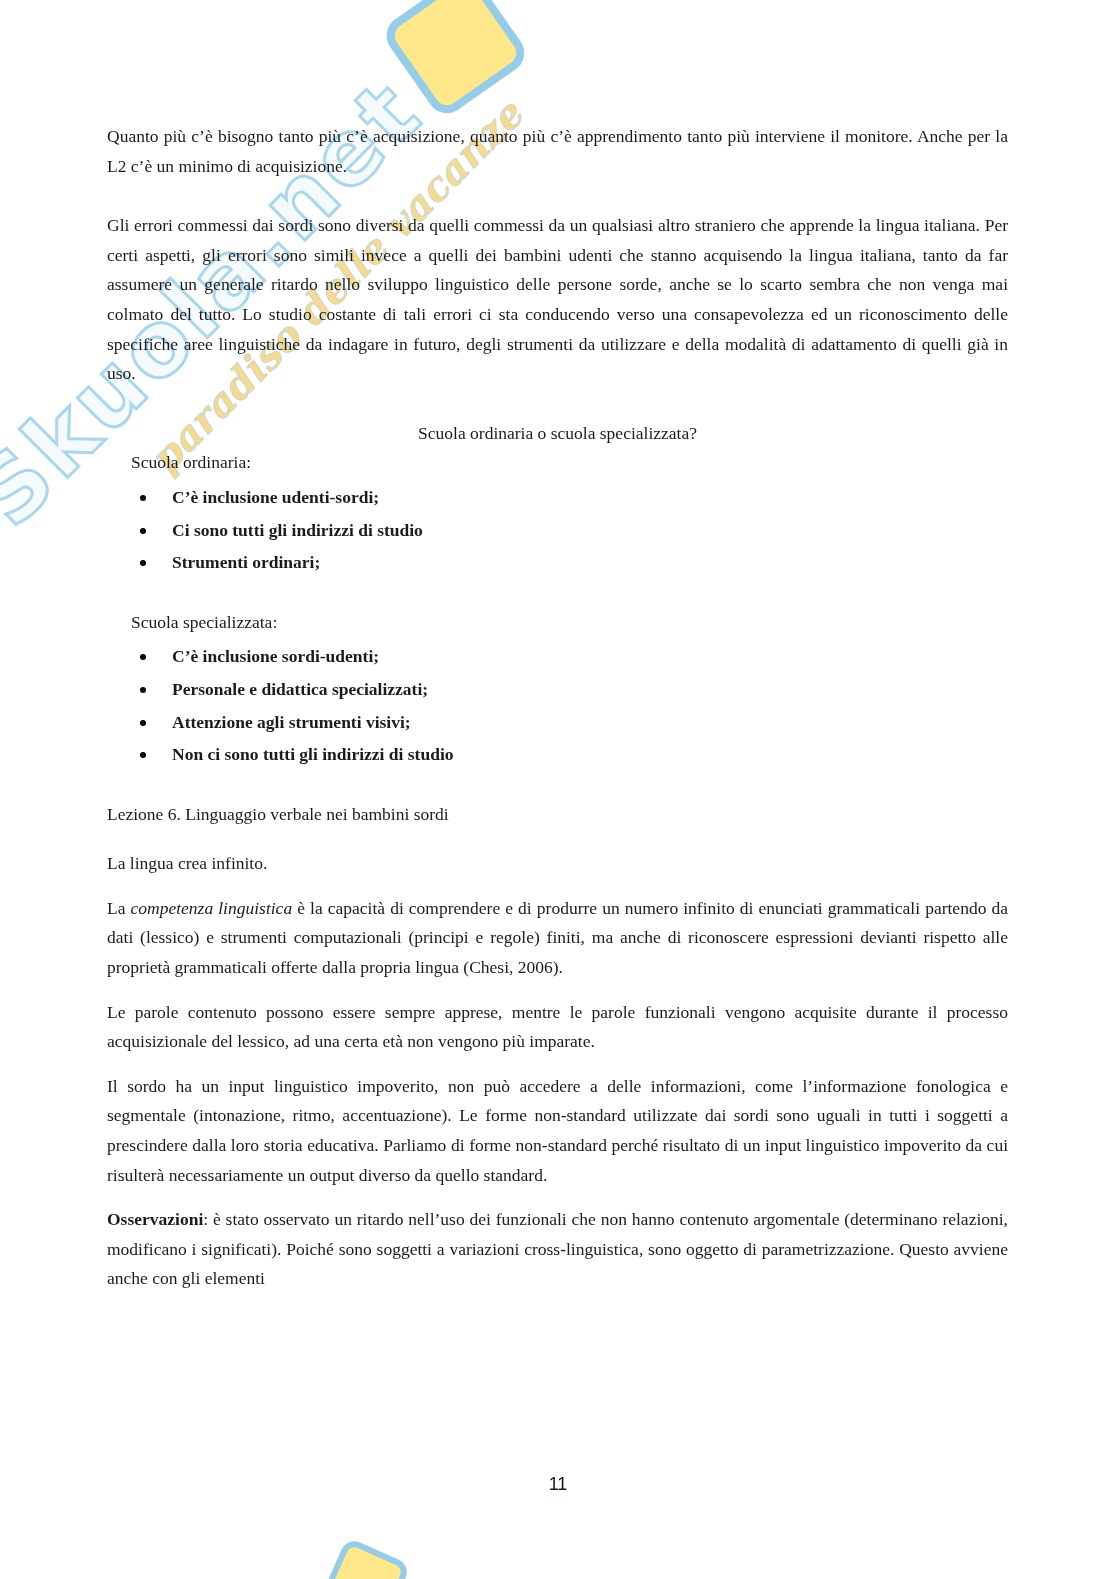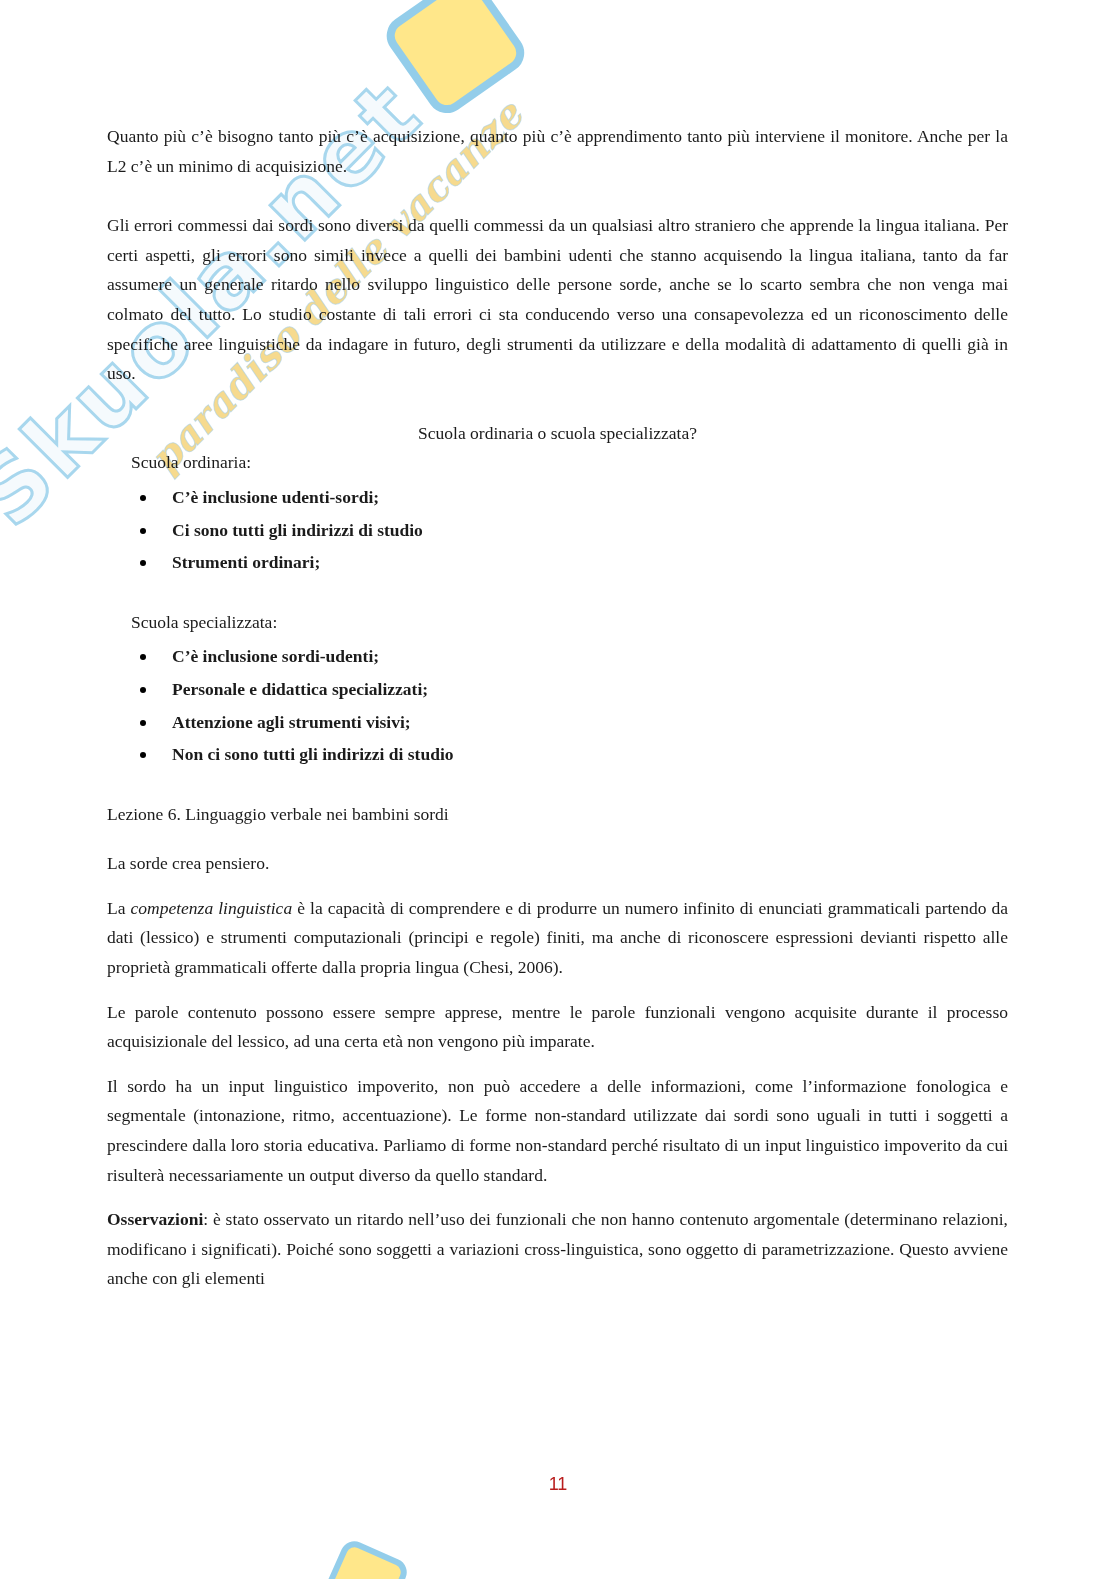--- a/index.html
+++ b/index.html
@@ -117,21 +117,21 @@
 
     .page-number {
       position: absolute;
       left: 0;
       right: 0;
       top: 1474px;
       text-align: center;
       z-index: 1;
       font-family: "Liberation Sans", sans-serif;
       font-size: 18px;
-      color: #b91c1c;
+      color: #0f172a;
     }
   </style>
 </head>
 <body>
 
 <div class="page">
 
   <div class="watermark">
     <div class="wm-rot">
       <div class="wm-row">
@@ -162,21 +162,21 @@
 
     <ul>
       <li><span>C’è inclusione sordi-udenti;</span></li>
       <li><span>Personale e didattica specializzati;</span></li>
       <li><span>Attenzione agli strumenti visivi;</span></li>
       <li><span>Non ci sono tutti gli indirizzi di studio</span></li>
     </ul>
 
     <p class="heading">Lezione 6. Linguaggio verbale nei bambini sordi</p>
 
-    <p class="tight">La sorde crea pensiero.</p>
+    <p class="tight">La lingua crea infinito.</p>
 
     <p class="tight"><span>La </span><em>competenza linguistica</em><span> è la capacità di comprendere e di produrre un numero infinito di enunciati grammaticali partendo da dati (lessico) e strumenti computazionali (principi e regole) finiti, ma anche di riconoscere espressioni devianti rispetto alle proprietà grammaticali offerte dalla propria lingua (Chesi, 2006).</span></p>
 
     <p class="tight">Le parole contenuto possono essere sempre apprese, mentre le parole funzionali vengono acquisite durante il processo acquisizionale del lessico, ad una certa età non vengono più imparate.</p>
 
     <p class="tight">Il sordo ha un input linguistico impoverito, non può accedere a delle informazioni, come l’informazione fonologica e segmentale (intonazione, ritmo, accentuazione). Le forme non-standard utilizzate dai sordi sono uguali in tutti i soggetti a prescindere dalla loro storia educativa. Parliamo di forme non-standard perché risultato di un input linguistico impoverito da cui risulterà necessariamente un output diverso da quello standard.</p>
 
     <p class="tight"><strong>Osservazioni</strong><span>: è stato osservato un ritardo nell’uso dei funzionali che non hanno contenuto argomentale (determinano relazioni, modificano i significati). Poiché sono soggetti a variazioni cross-linguistica, sono oggetto di parametrizzazione. Questo avviene anche con gli elementi</span></p>
 
   </div>

